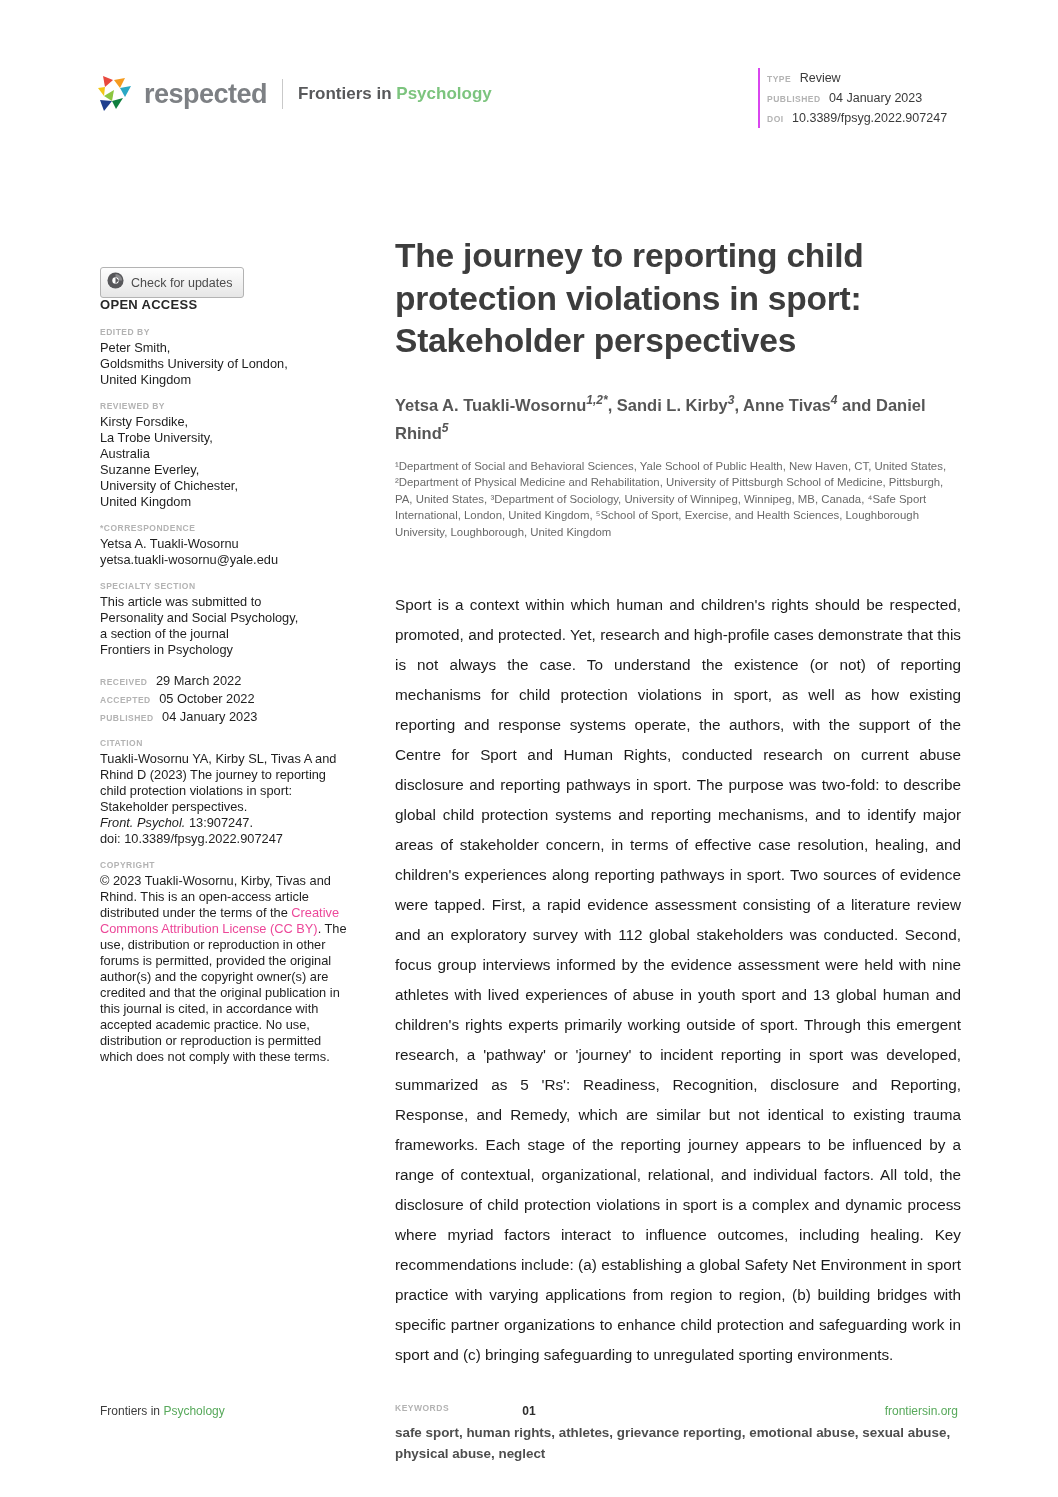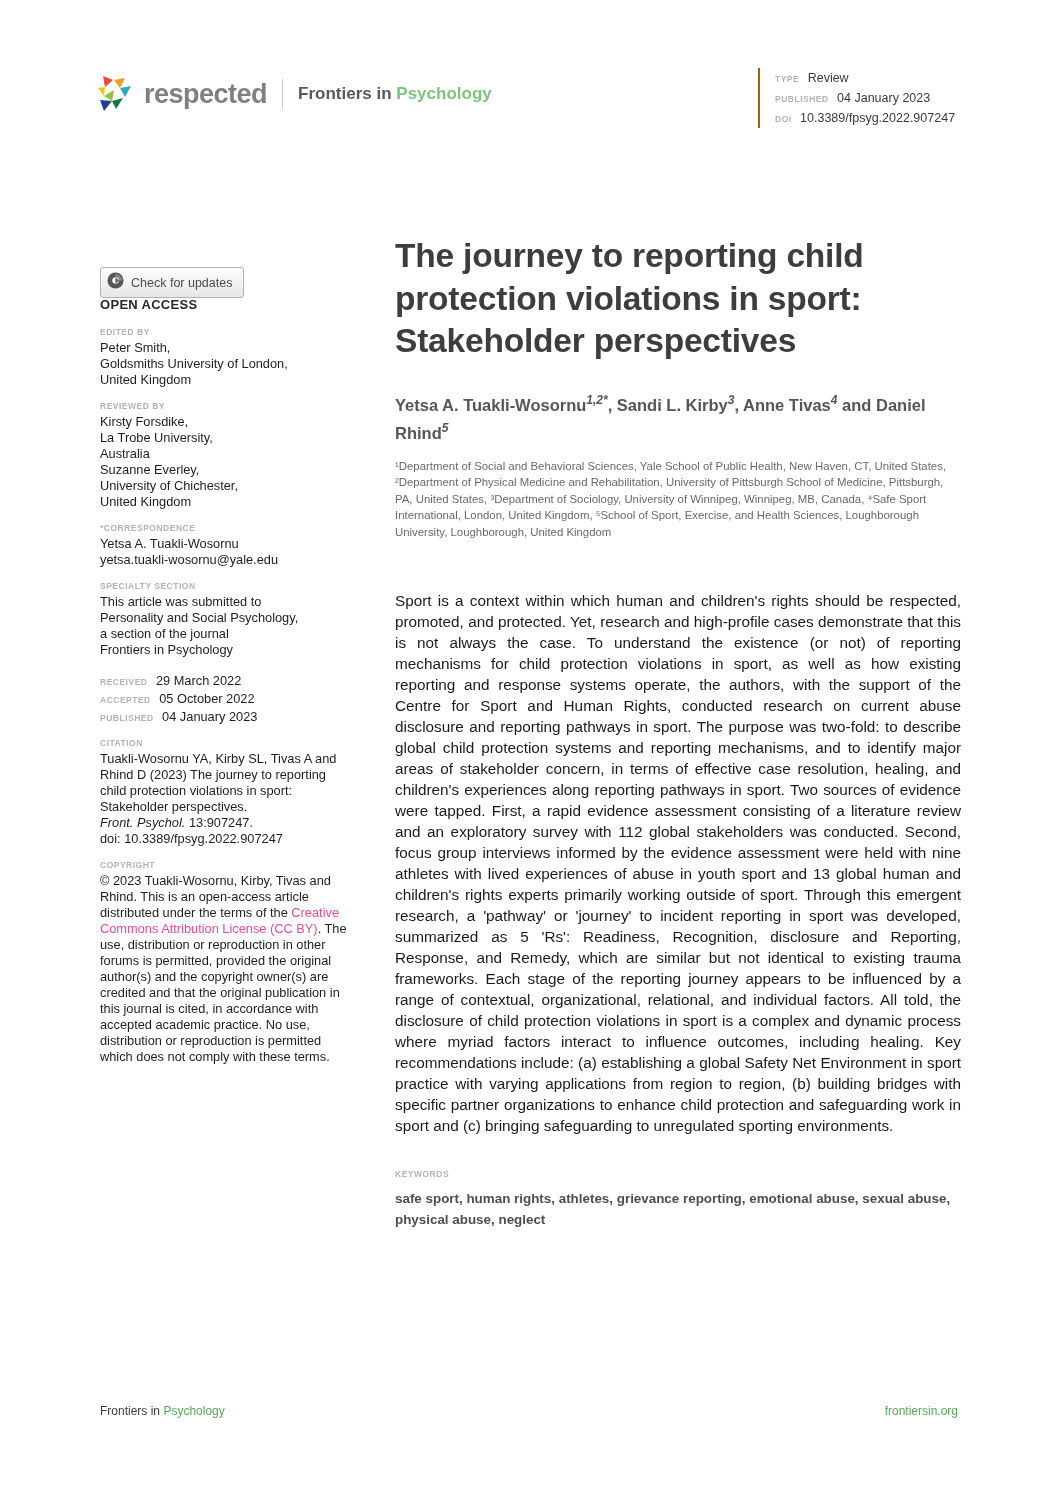--- a/index.html
+++ b/index.html
@@ -7,21 +7,21 @@
     position:relative;width:1058px;height:1497px;background:#ffffff;
     font-family:"Liberation Sans","DejaVu Sans",sans-serif;overflow:hidden;
   }
   
   .header-logo{position:absolute;left:95px;top:74px;display:flex;align-items:center;}
   .logo-mark{width:40px;height:40px;margin-right:9px;}
   .logo-word{font-size:27px;font-weight:800;color:#7d8084;letter-spacing:-0.5px;}
   .logo-divider{width:1px;height:30px;background:#c9c9c9;margin:0 15px;}
   .journal-line{font-size:17px;font-weight:600;color:#58595b;}
   .journal-line .green{color:#7cc47e;}
-  .header-meta{position:absolute;left:758px;top:68px;border-left:2px solid #a16207;padding-left:15px;}
+  .header-meta{position:absolute;left:758px;top:68px;border-left:2px solid #d946ef;padding-left:7px;}
   .meta-row{line-height:17px;white-space:nowrap;}
   .meta-label{font-size:8.5px;font-weight:700;color:#b3b3b3;letter-spacing:0.5px;margin-right:4px;}
   .meta-value{font-size:12.5px;color:#3a3a3a;}
   
   .check-btn{
     position:absolute;left:100px;top:240px;display:inline-flex;align-items:center;gap:7px;
     padding:4px 11px 4px 6px;border:1px solid #b3b3b3;border-radius:3px;
     background:linear-gradient(#fefefe,#e6e6e6);cursor:pointer;margin-top:27px;
   }
   .check-btn .label{font-size:12.5px;color:#4c4c4c;}
@@ -33,21 +33,21 @@
   .side-text{font-size:12.8px;color:#1e1e1e;line-height:16px;}
   .date-row .side-text{display:inline;text-align:center;}
   .date-row .side-label{display:inline;margin-right:4px;}
   .green-link{color:#ec4899;cursor:pointer;}
   
   .main{position:absolute;left:395px;top:235px;width:566px;}
   .title{font-size:33.5px;line-height:42.5px;font-weight:600;color:#3d3d3d;letter-spacing:-0.2px;margin:0 0 25px 0;}
   .authors{font-size:16.5px;font-weight:700;color:#565656;line-height:24px;margin-bottom:13px;}
   .authors sup{font-size:12px;font-weight:700;font-style:italic;}
   .affiliations{font-size:11.4px;color:#696969;line-height:16.5px;margin-bottom:50px;}
-  .abstract{font-size:15.3px;color:#1b1b1b;line-height:21px;text-align:justify;margin-bottom:33px;}
+  .abstract{font-size:15.3px;color:#1b1b1b;line-height:30px;text-align:justify;margin-bottom:33px;}
   .kw-label{font-size:8.5px;font-weight:700;color:#b3b3b3;letter-spacing:0.5px;margin-bottom:9px;}
   .keywords{font-size:13.4px;font-weight:700;color:#4e4e4e;line-height:21px;}
   
   .footer-left{position:absolute;left:100px;top:1404px;font-size:12px;color:#3c3c3c;}
   .footer-left .green{color:#57a95b;}
   .footer-center{position:absolute;left:0;top:1404px;width:1058px;text-align:center;font-size:12px;font-weight:700;color:#2d2d2d;}
   .footer-right{position:absolute;right:100px;top:1404px;font-size:12px;color:#57a95b;}
   i{font-style:italic;}
 </style>
 </head>
@@ -174,15 +174,16 @@
     <div class="abstract">Sport is a context within which human and children's rights should be respected, promoted, and protected. Yet, research and high-profile cases demonstrate that this is not always the case. To understand the existence (or not) of reporting mechanisms for child protection violations in sport, as well as how existing reporting and response systems operate, the authors, with the support of the Centre for Sport and Human Rights, conducted research on current abuse disclosure and reporting pathways in sport. The purpose was two-fold: to describe global child protection systems and reporting mechanisms, and to identify major areas of stakeholder concern, in terms of effective case resolution, healing, and children's experiences along reporting pathways in sport. Two sources of evidence were tapped. First, a rapid evidence assessment consisting of a literature review and an exploratory survey with 112 global stakeholders was conducted. Second, focus group interviews informed by the evidence assessment were held with nine athletes with lived experiences of abuse in youth sport and 13 global human and children's rights experts primarily working outside of sport. Through this emergent research, a 'pathway' or 'journey' to incident reporting in sport was developed, summarized as 5 'Rs': Readiness, Recognition, disclosure and Reporting, Response, and Remedy, which are similar but not identical to existing trauma frameworks. Each stage of the reporting journey appears to be influenced by a range of contextual, organizational, relational, and individual factors. All told, the disclosure of child protection violations in sport is a complex and dynamic process where myriad factors interact to influence outcomes, including healing. Key recommendations include: (a) establishing a global Safety Net Environment in sport practice with varying applications from region to region, (b) building bridges with specific partner organizations to enhance child protection and safeguarding work in sport and (c) bringing safeguarding to unregulated sporting environments.</div>
 
     <div class="kw-label">KEYWORDS</div>
     <div class="keywords">safe sport, human rights, athletes, grievance reporting, emotional abuse, sexual abuse, physical abuse, neglect</div>
   </div>
 
   <div class="footer-left">
     <span>Frontiers in</span>
     <span class="green">Psychology</span>
   </div>
+  <div class="footer-center">01</div>
   <div class="footer-right">frontiersin.org</div>
 
 </div>
 
 </body></html>

